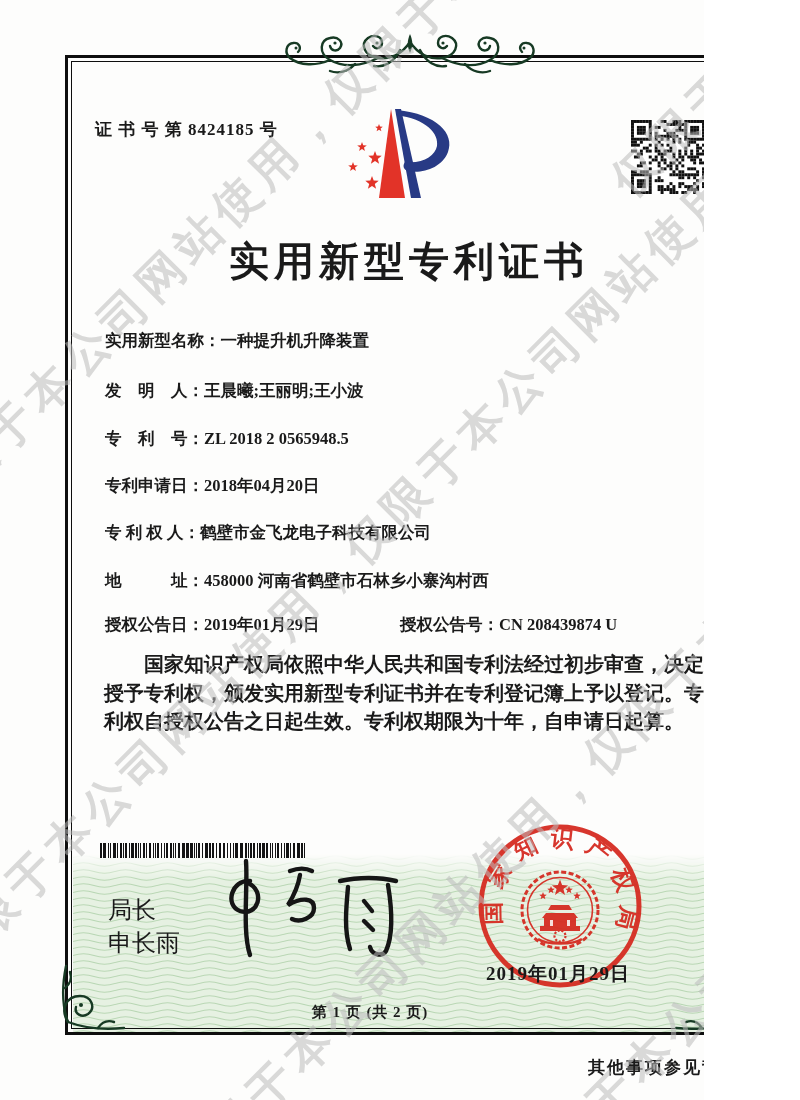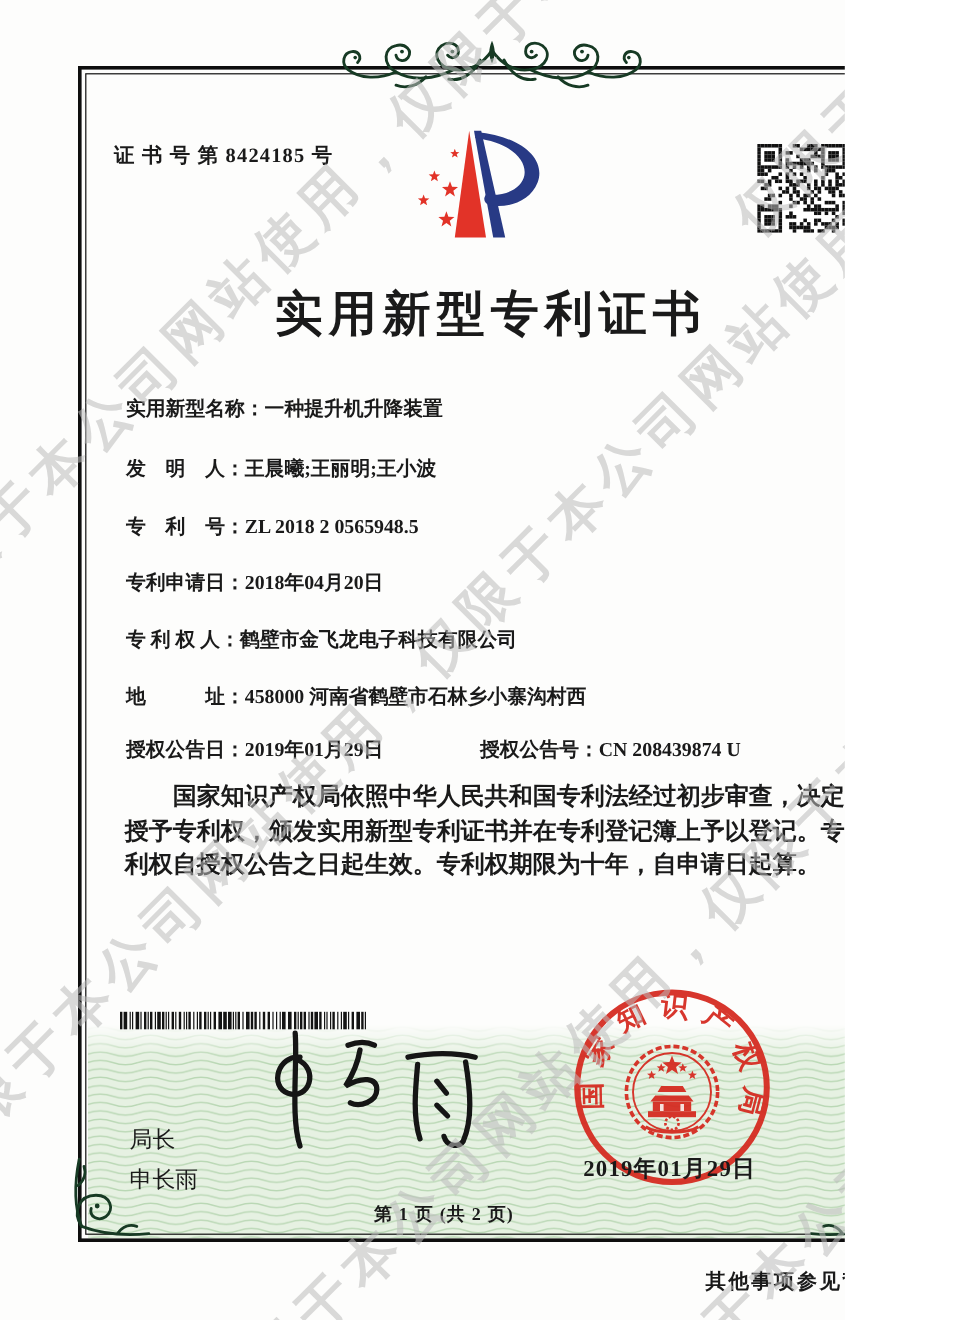--- a/index.html
+++ b/index.html
@@ -27,21 +27,21 @@
   .abs{position:absolute;z-index:6;}
   #cert-no{left:95px;top:118px;font-size:17px;font-weight:600;letter-spacing:1px;}
   #doc-title{left:65px;top:234px;width:664px;text-align:center;font-size:40px;font-weight:700;
              letter-spacing:5px;margin-left:12px;}
   .row{left:105px;font-size:16.5px;font-weight:600;white-space:pre;}
   .grant{font-size:16.5px;font-weight:600;white-space:pre;}
   .paras{left:104px;top:650px;width:600px;font-size:20px;line-height:28.6px;font-weight:600;
          text-align:justify;}
   .paras p{margin:0;text-indent:2em;}
   #signer{left:108px;top:893px;font-family:"Liberation Sans","DejaVu Sans",sans-serif;
-          font-size:19px;font-weight:500;line-height:33px;margin-top:41px;}
+          font-size:24px;font-weight:500;line-height:33px;}
   #sig-svg{left:212px;top:853px;z-index:6;}
   #barcode-svg{left:100px;top:843px;z-index:6;}
   #seal-svg{left:476px;top:822px;z-index:5;opacity:.93;}
   #seal-date{left:486px;top:961px;font-size:19px;font-weight:700;letter-spacing:1px;z-index:6;}
   #page-no{left:65px;top:1003px;width:610px;text-align:center;font-size:15px;letter-spacing:1px;
            font-weight:600;}
   #back-note{left:0;top:1056px;width:740px;text-align:right;font-size:17px;font-weight:700;
              letter-spacing:2px;}
   #logo-svg{left:335px;top:106px;z-index:6;}
   #qr-svg{left:631px;top:120px;z-index:6;}

